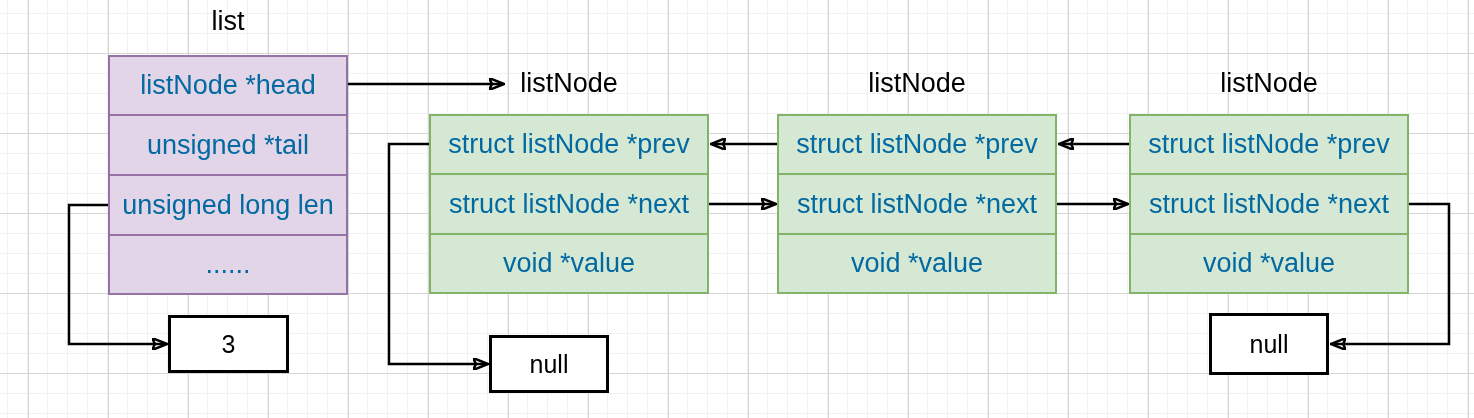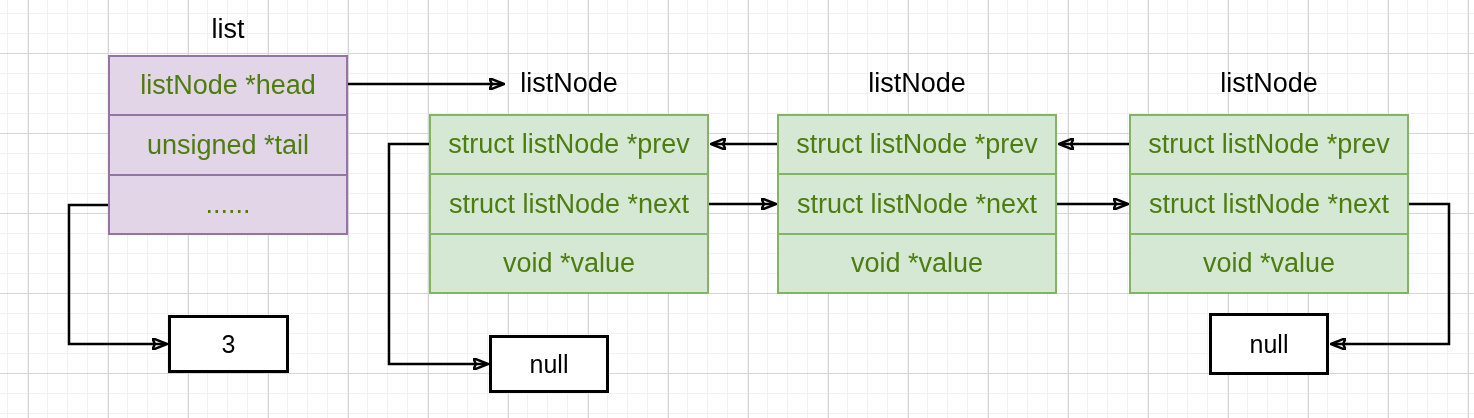--- a/index.html
+++ b/index.html
@@ -22,21 +22,21 @@
     display:flex;align-items:center;justify-content:center;
     font-size:27px;color:#000;height:38px;
   }
   .struct{
     position:absolute;box-sizing:border-box;
   }
   .row{
     box-sizing:border-box;
     height:60px;
     display:flex;align-items:center;justify-content:center;
-    font-size:27px;color:#4d7c0f;
+    font-size:27px;color:#0369a1;
   }
   .purple .row{
     background:#e1d5e7;
     border:2px solid #9673a6;
     border-top-width:1px;border-bottom-width:1px;
   }
   .purple .row:first-child{border-top-width:2px;}
   .purple .row:last-child{border-bottom-width:2px;}
   .green .row{
     background:#d5e8d4;
@@ -48,39 +48,40 @@
   .vbox{
     position:absolute;box-sizing:border-box;
     background:#ffffff;border:3px solid #000;
     display:flex;align-items:center;justify-content:center;
     font-size:25px;color:#000;
   }
   #list-box{left:108px;top:55px;width:240px;}
   #node1{left:429px;top:114px;width:280px;}
   #node2{left:777px;top:114px;width:280px;}
   #node3{left:1129px;top:114px;width:280px;}
-  #list-title{left:108px;top:10px;width:240px;}
+  #list-title{left:108px;top:2px;width:240px;}
   #node1-title{left:429px;top:64px;width:280px;}
   #node2-title{left:777px;top:64px;width:280px;}
   #node3-title{left:1129px;top:64px;width:280px;}
   #len-box{left:168px;top:315px;width:121px;height:58px;}
   #null1-box{left:489px;top:335px;width:120px;height:58px;}
   #null2-box{left:1209px;top:313px;width:120px;height:62px;}
   #connectors{position:absolute;left:0;top:0;pointer-events:none;}
   #connectors path{stroke:#000;stroke-width:2.5px;fill:none;}
 </style>
 </head>
 <body>
 
 <div id="canvas">
 
   <div class="title" id="list-title">list</div>
   <div class="struct purple" id="list-box">
     <div class="row">listNode *head</div>
     <div class="row">unsigned *tail</div>
+    <div class="row">unsigned long len</div>
     <div class="row">......</div>
   </div>
 
   <div class="title" id="node1-title">listNode</div>
   <div class="struct green" id="node1">
     <div class="row">struct listNode *prev</div>
     <div class="row">struct listNode *next</div>
     <div class="row">void *value</div>
   </div>
 

